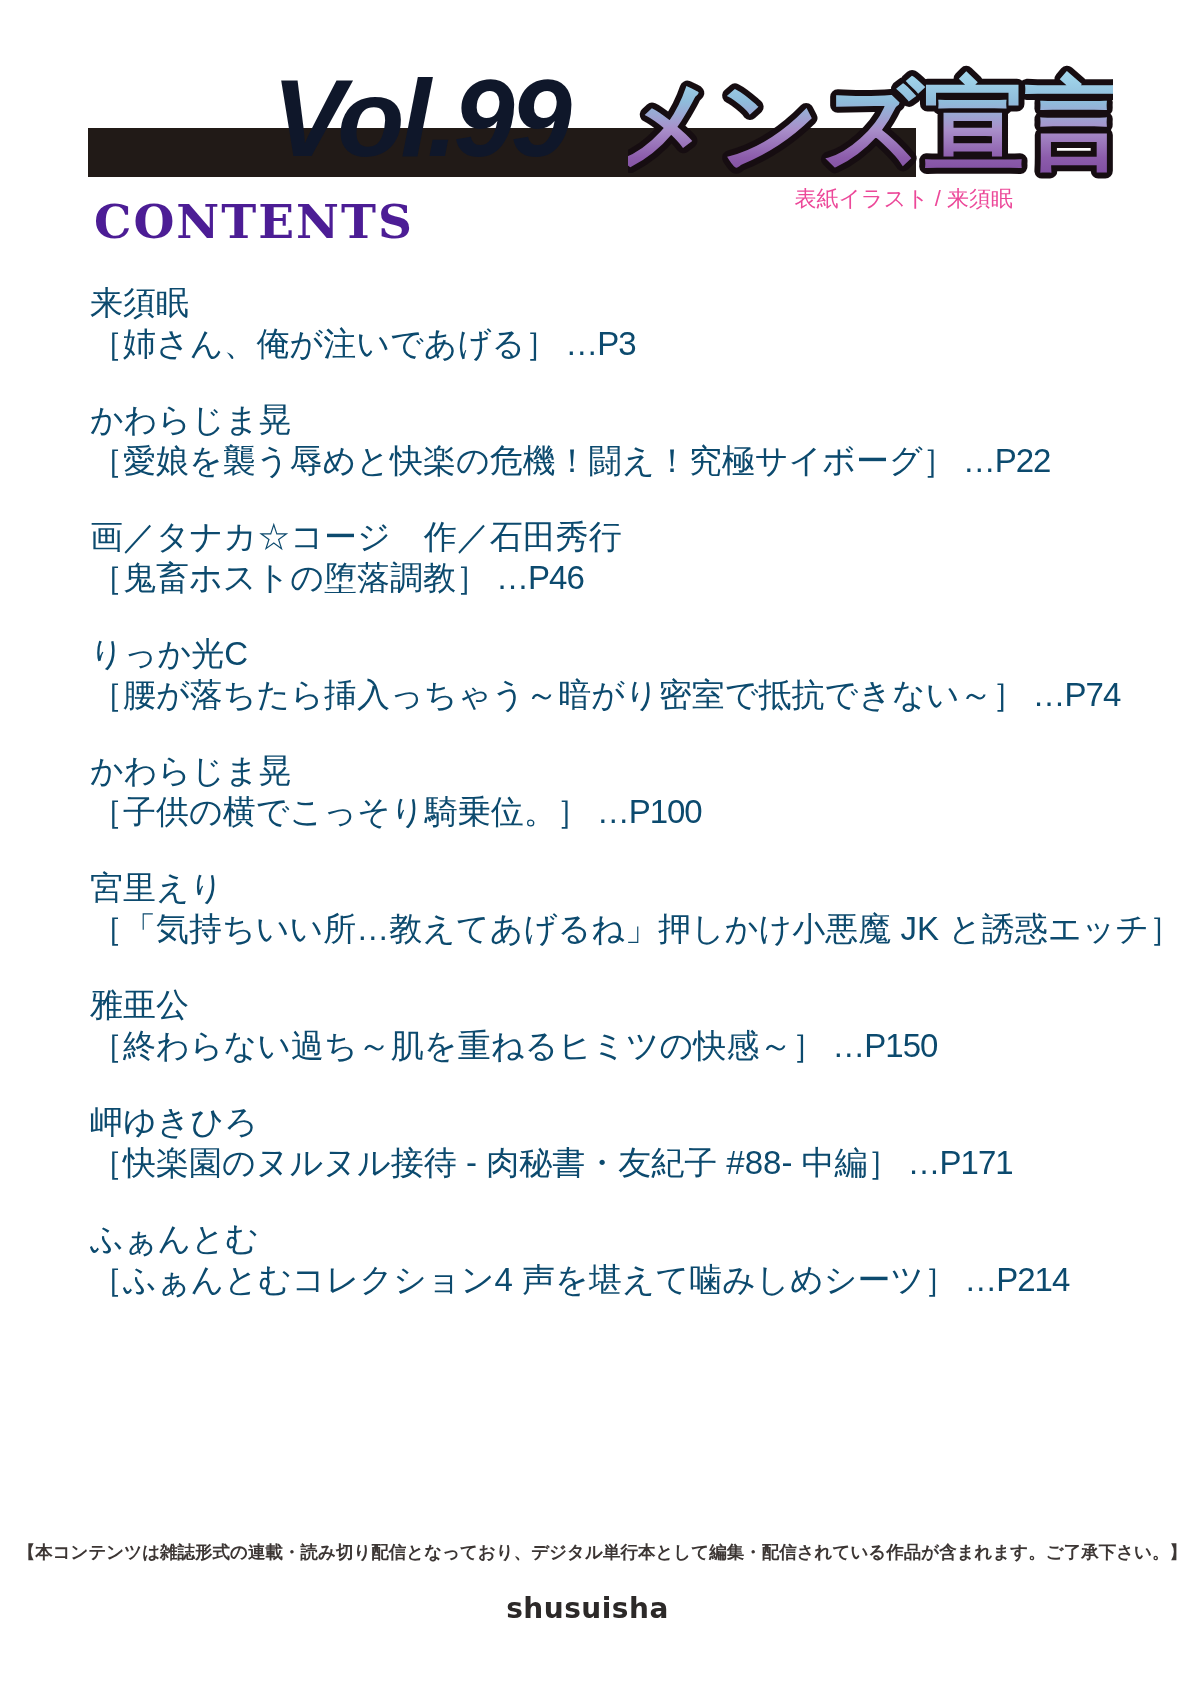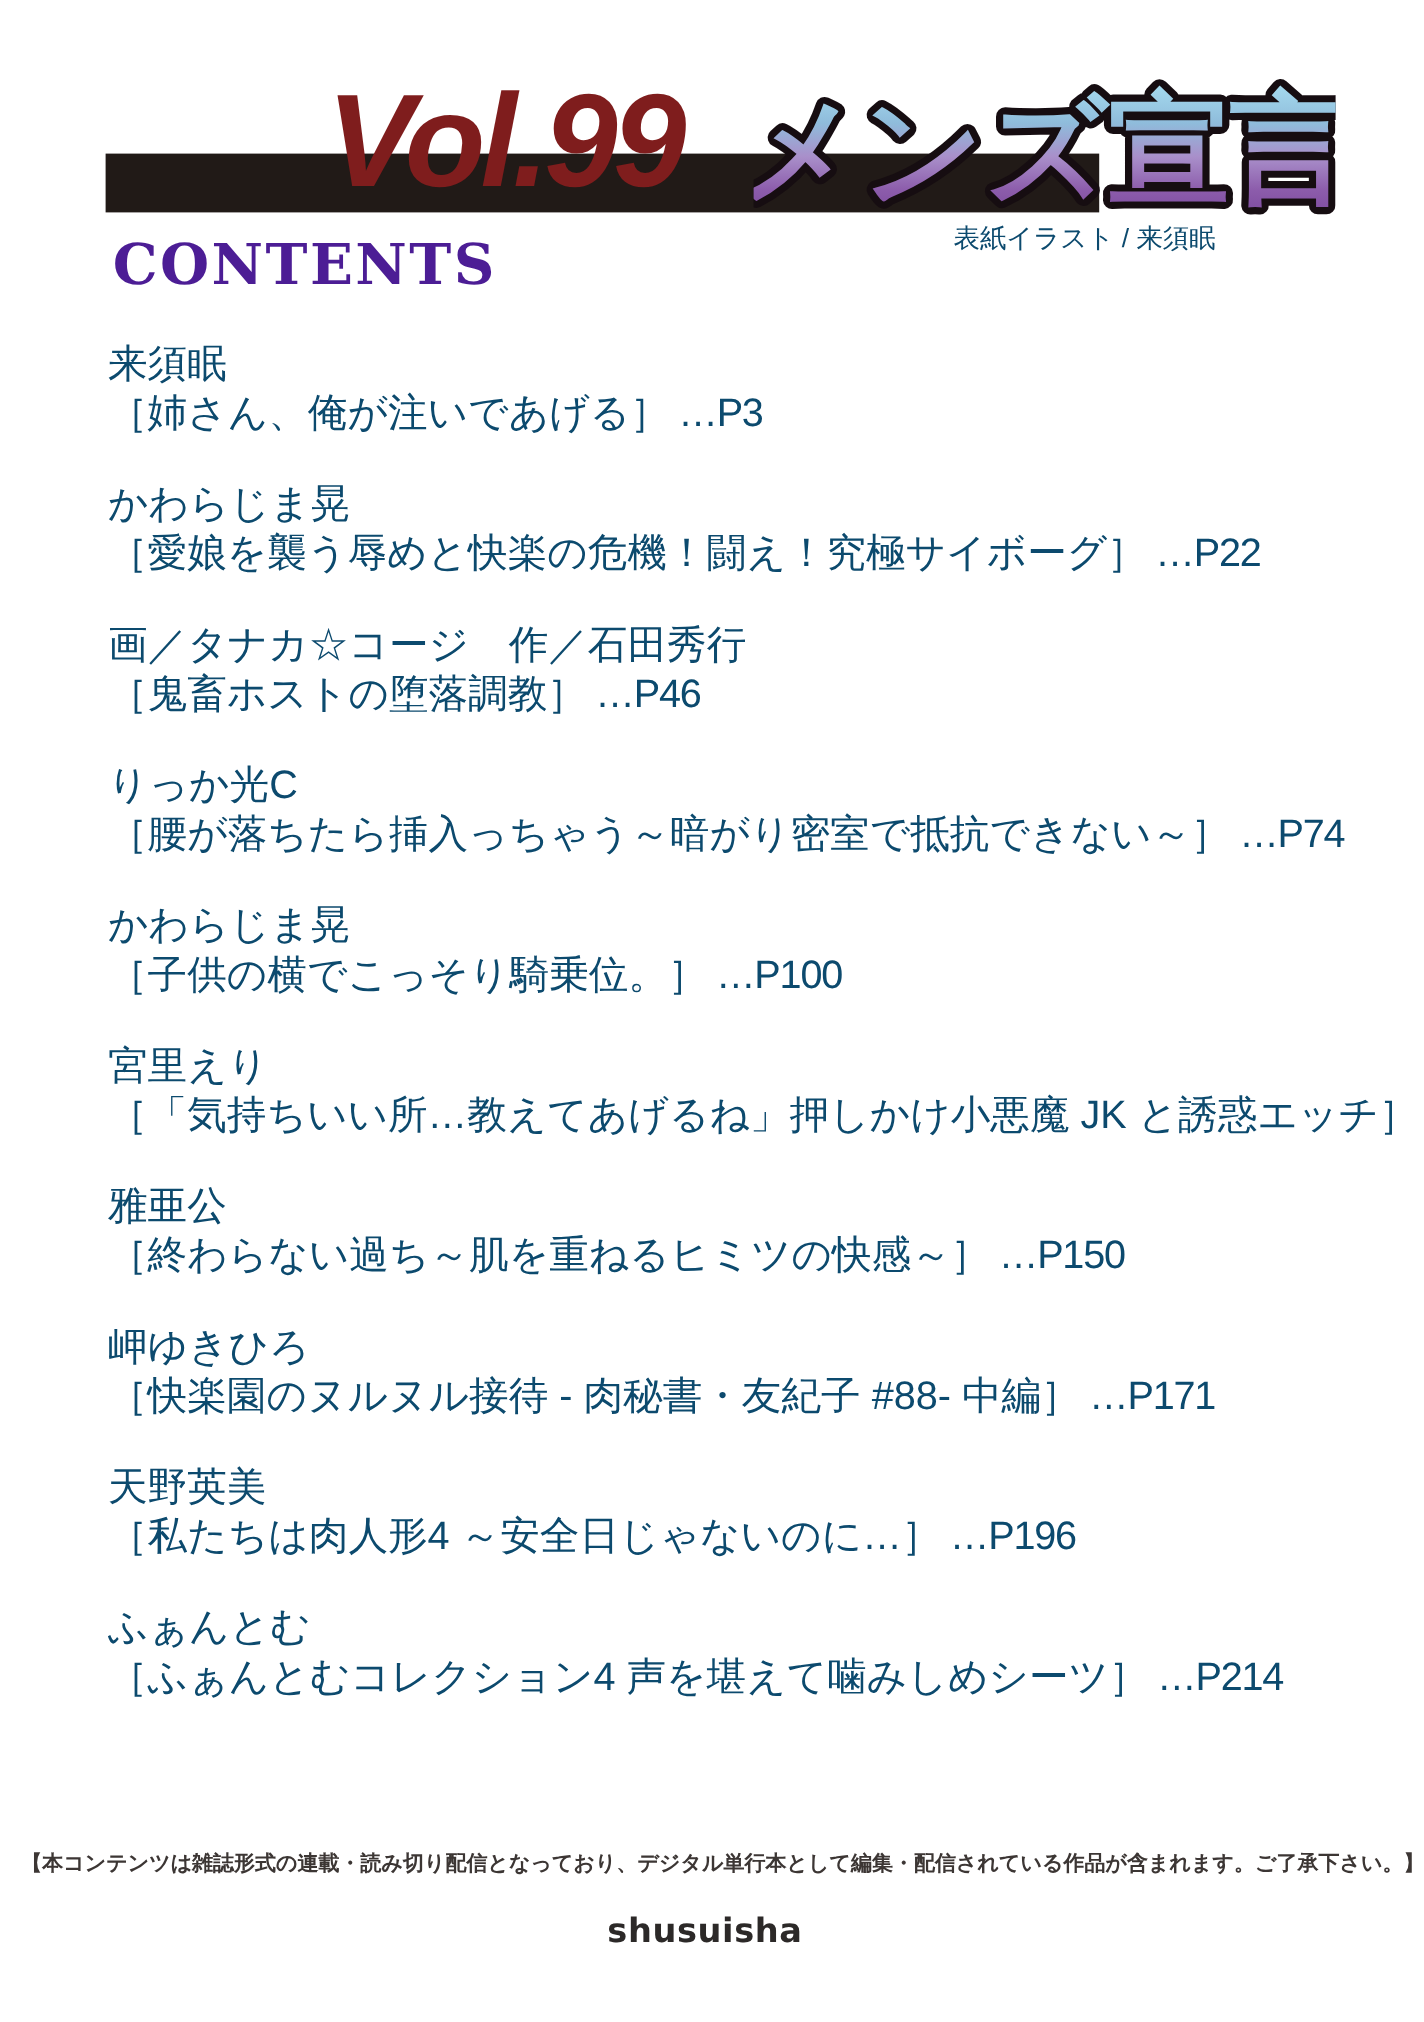--- a/index.html
+++ b/index.html
@@ -14,33 +14,33 @@
   .header-bar{
     position:absolute;left:88px;top:128px;
     width:828px;height:49px;
     background:#211a17;
   }
   .vol-number{
     position:absolute;left:272px;top:58px;
     font-size:110px;line-height:120px;
     font-weight:bold;font-style:italic;
     letter-spacing:-4px;
-    color:#7f1d1d;
+    color:#0f172a;
     font-family:"Liberation Sans", sans-serif;
     white-space:nowrap;
   }
   .logo-wrap{
     position:absolute;left:628px;top:50px;
     width:485px;height:138px;
   }
   .logo-wrap svg{display:block;width:100%;height:100%;}
   .cover-credit{
     position:absolute;right:174px;top:186px;
     font-size:22px;line-height:26px;
-    color:#0c4a6e;font-weight:500;
+    color:#ec4899;font-weight:500;
     white-space:nowrap;
   }
   
   .contents-heading{
     position:absolute;left:94px;top:196px;
     font-family:"DejaVu Serif", serif;
     font-weight:900;
     font-size:47px;line-height:52px;
     letter-spacing:2px;
     color:#4c1d95;
@@ -139,24 +139,20 @@
   <div class="entry">
     <div class="entry-author">雅亜公</div>
     <div class="entry-title-line"><span class="entry-title">［終わらない過ち～肌を重ねるヒミツの快感～］</span><span class="entry-page">…P150</span></div>
   </div>
 
   <div class="entry">
     <div class="entry-author">岬ゆきひろ</div>
     <div class="entry-title-line"><span class="entry-title">［快楽園のヌルヌル接待 - 肉秘書・友紀子 #88- 中編］</span><span class="entry-page">…P171</span></div>
   </div>
 
-  <div class="entry">
-    <div class="entry-author">天野英美</div>
-    <div class="entry-title-line"><span class="entry-title">［私たちは肉人形4 ～安全日じゃないのに…］</span><span class="entry-page">…P196</span></div>
-  </div>
 
   <div class="entry">
     <div class="entry-author">ふぁんとむ</div>
     <div class="entry-title-line"><span class="entry-title">［ふぁんとむコレクション4 声を堪えて噛みしめシーツ］</span><span class="entry-page">…P214</span></div>
   </div>
 </div>
 
 <div class="footer-note">【本コンテンツは雑誌形式の連載・読み切り配信となっており、デジタル単行本として編集・配信されている作品が含まれます。ご了承下さい。】</div>
 <div class="publisher">shusuisha</div>
 

